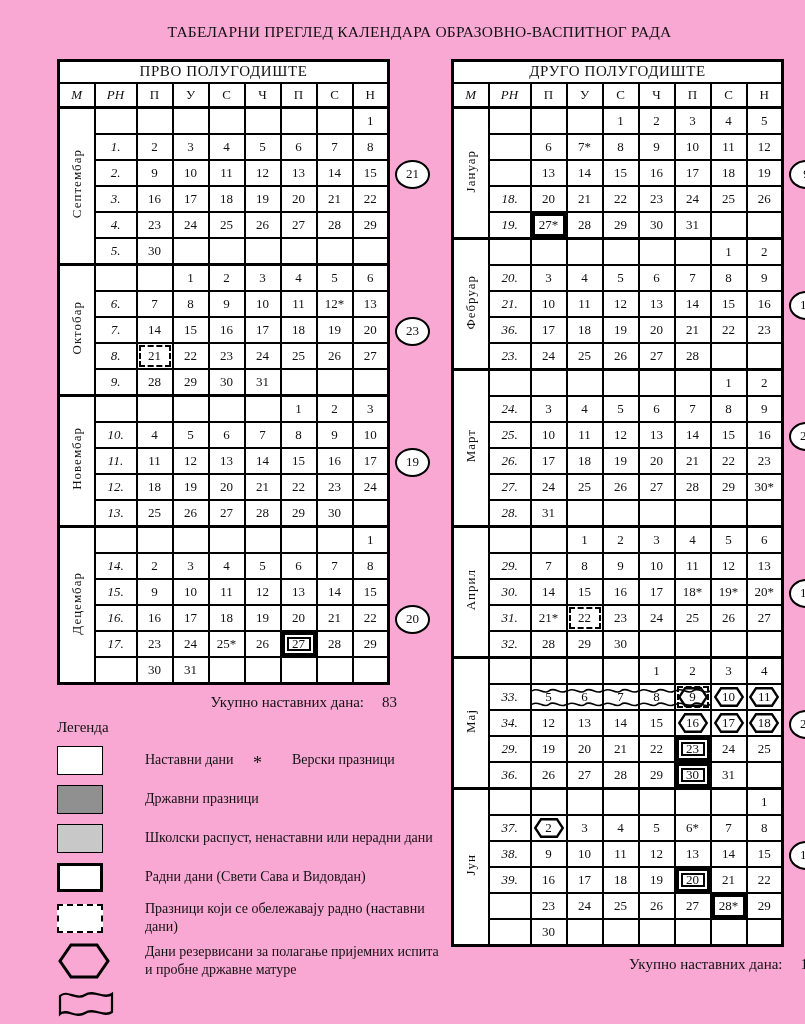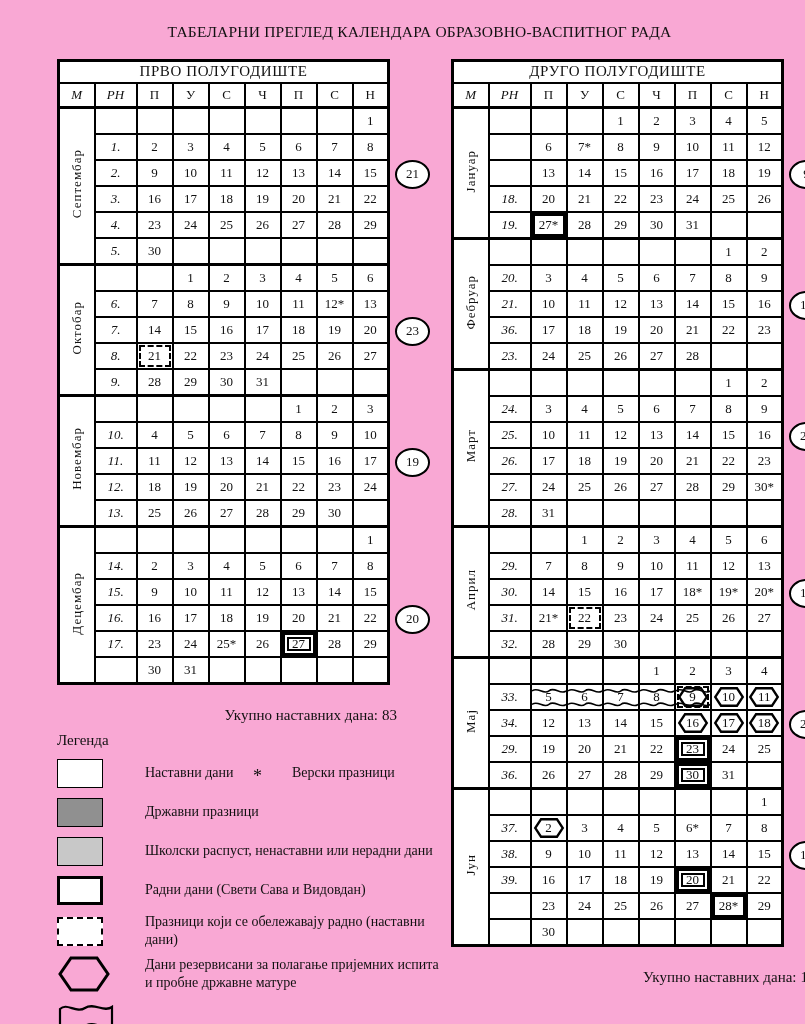--- a/index.html
+++ b/index.html
@@ -25,21 +25,21 @@
   .rn{font-style:italic;font-size:12.5px;}
   .dn{position:relative;z-index:3;}
   .mk-dash::before{content:"";position:absolute;inset:1px;border:2.5px dashed #000;z-index:1;}
   .mk-thick::before{content:"";position:absolute;inset:0;border:3px solid #000;z-index:1;}
   .mk-dbl::before{content:"";position:absolute;inset:0;border:3px solid #000;z-index:1;}
   .mk-dbl::after{content:"";position:absolute;inset:5px;border:2px solid #000;z-index:1;}
   .hex-svg{position:absolute;left:50%;top:50%;width:32px;height:22px;transform:translate(-50%,-50%);z-index:2;}
   .wav-svg{position:absolute;inset:0;width:100%;height:100%;z-index:2;}
   .mcircle{position:absolute;width:31px;height:25px;border:2px solid #000;border-radius:50%;
            background:#fff;display:flex;align-items:center;justify-content:center;font-size:13px;}
-  .total{display:flex;justify-content:flex-end;align-items:baseline;gap:4px;font-size:15px;margin-top:22px;}
+  .total{display:flex;justify-content:flex-end;align-items:baseline;gap:18px;font-size:15px;margin-top:9px;}
   .total-left{width:366px;padding-right:26px;box-sizing:border-box;}
   .total-right{width:372px;padding-right:0;box-sizing:border-box;}
   .legend{width:392px;margin-top:2px;}
   .lg-title{text-align:left;font-size:15px;margin:8px 98px 8px 0;}
   .lg-row{display:flex;align-items:center;margin-bottom:6px;min-height:33px;}
   .lg-swatch{flex:0 0 88px;display:flex;align-items:center;}
   .lg-label{font-size:14px;line-height:1.3;max-width:300px;}
   .lg-label-first{flex:0 0 108px;}
   .lg-ast{display:flex;align-items:center;gap:30px;}
   .ast-sym{font-size:18px;line-height:10px;position:relative;top:3px;}

